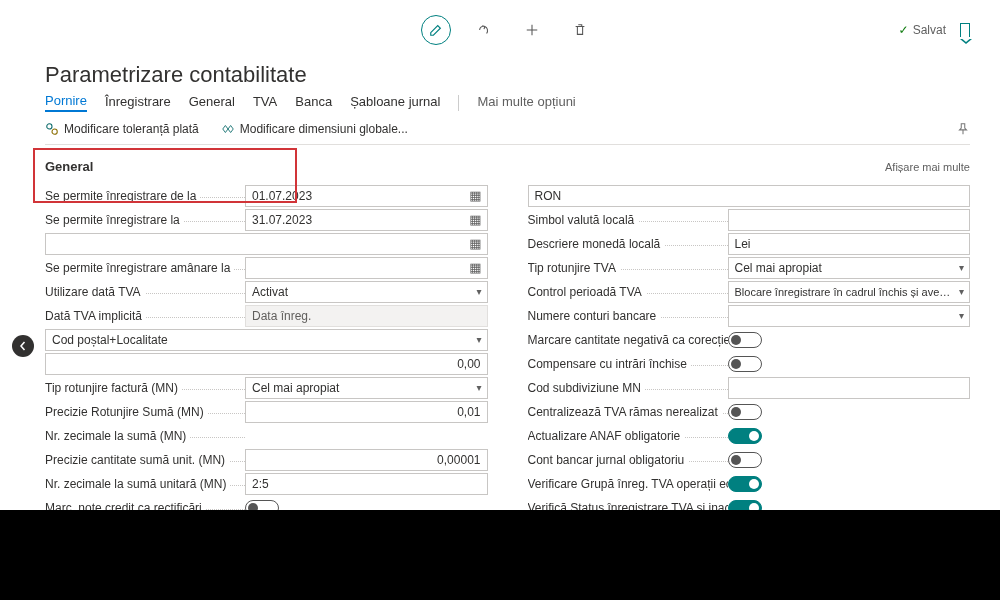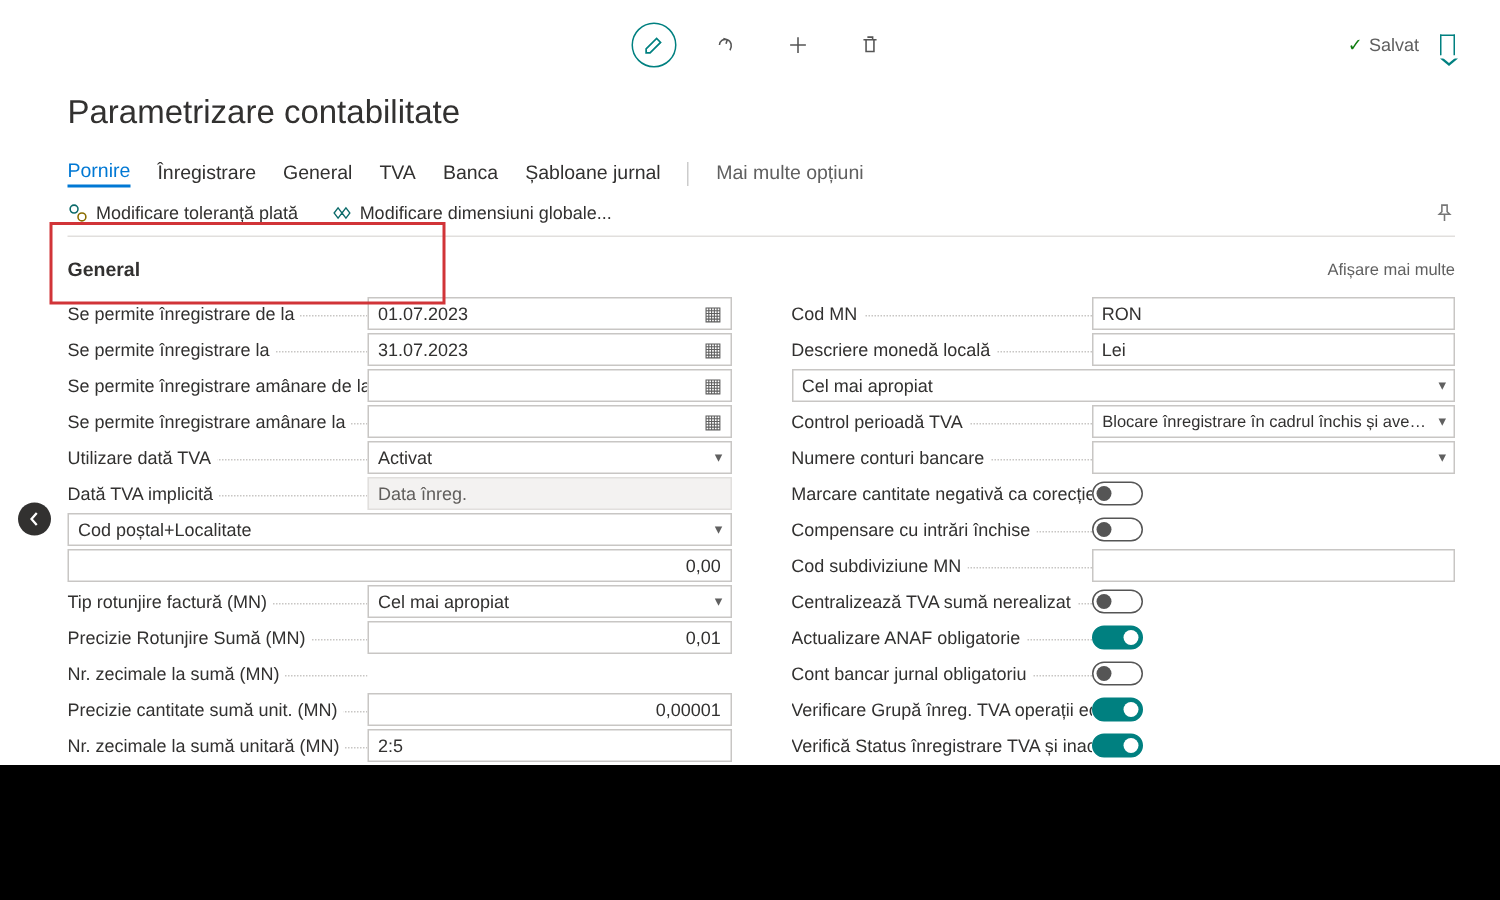--- a/index.html
+++ b/index.html
@@ -8,21 +8,21 @@
   .topbar { display: flex; align-items: center; height: 40px; position: relative; }
   .topbar-center { position: absolute; left: 50%; transform: translateX(-50%); display: flex; gap: 18px; align-items: center; }
   .iconbtn { width: 30px; height: 30px; display: flex; align-items: center; justify-content: center; border-radius: 50%; color: #555; font-size: 14px; cursor: pointer; }
   .iconbtn.primary { border: 1px solid #008080; color: #008080; }
   .topbar-right { margin-left: auto; display: flex; align-items: center; gap: 14px; color: #606060; }
   .saved { display: flex; align-items: center; gap: 4px; font-size: 12px; }
   .bookmark { width: 10px; height: 14px; border: 1.5px solid #008080; border-bottom: none; position: relative; }
   .bookmark::after { content: ""; position: absolute; bottom: -5px; left: -1.5px; width: 0; height: 0; border-left: 6.5px solid transparent; border-right: 6.5px solid transparent; border-top: 5px solid #fff; }
   .bookmark::before { content: ""; position: absolute; bottom: -6.5px; left: -1.5px; width: 0; height: 0; border-left: 6.5px solid transparent; border-right: 6.5px solid transparent; border-top: 5px solid #008080; }
   h1.title { font-size: 22px; font-weight: 400; color: #323130; margin-top: 12px; }
-  .tabs { display: flex; align-items: center; gap: 18px; margin-top: 18px; border-bottom: none; font-size: 13px; }
+  .tabs { display: flex; align-items: center; gap: 18px; margin-top: 5px; border-bottom: none; font-size: 13px; }
   .tab { color: #323130; cursor: pointer; padding-bottom: 2px; }
   .tab.active { color: #0078d4; border-bottom: 2px solid #0078d4; }
   .tabs .sep { width: 1px; height: 16px; background: #ccc; }
   .more { color: #606060; }
   .action-row { display: flex; gap: 22px; align-items: center; margin-top: 10px; font-size: 12px; color: #323130; padding-bottom: 6px; position: relative; }
   .action-row .pin { position: absolute; right: 0; color: #888; font-size: 14px; cursor: pointer; }
   .action-item { display: flex; align-items: center; gap: 5px; cursor: pointer; }
   .action-icon { width: 14px; height: 14px; display: inline-flex; align-items: center; justify-content: center; }
   hr.sep-line { border: none; border-top: 1px solid #e1dfdd; margin-top: 2px; }
   .section-head { display: flex; align-items: center; justify-content: space-between; margin-top: 14px; }
@@ -153,21 +153,20 @@
 
       <div class="row">
         <div class="label"><span>Se permite înregistrare la</span></div>
         <div class="field date-wrap">
           <input class="input" value="31.07.2023" style="">
           <span class="cal">▦</span>
         </div>
       </div>
 
       <div class="row">
-        <div class="label"><span>Se permite înregistrare amânare de la</span></div>
         <div class="field date-wrap">
           <input class="input" value="" style="">
           <span class="cal">▦</span>
         </div>
       </div>
 
       <div class="row">
         <div class="label"><span>Se permite înregistrare amânare la</span></div>
         <div class="field date-wrap">
           <input class="input" value="" style="">
@@ -235,31 +234,35 @@
               <div class="knob"></div>
             </div>
           </div>
       </div>
 
     </div>
 
     <div class="col">
 
       <div class="row">
-        <div class="label"><span>Cod MN</span></div>
         <div class="field"><input class="input" value="RON" style=""></div>
       </div>
 
+      <div class="row">
+        <div class="label"><span>Simbol valută locală</span></div>
+        <div class="field"><input class="input" value="" style=""></div>
+      </div>
 
       <div class="row">
         <div class="label"><span>Descriere monedă locală</span></div>
         <div class="field"><input class="input" value="Lei" style=""></div>
       </div>
 
       <div class="row">
+        <div class="label"><span>Tip rotunjire TVA</span></div>
         <div class="field select-wrap">
           <input class="input select" readonly="" value="Cel mai apropiat" style="">
           <span class="chev">▾</span>
         </div>
       </div>
 
       <div class="row">
         <div class="label"><span>Control perioadă TVA</span></div>
         <div class="field select-wrap">
           <input class="input select long" readonly="" value="Blocare înregistrare în cadrul închis și avertizează pentru peri" style="">
@@ -292,21 +295,21 @@
             </div>
           </div>
       </div>
 
       <div class="row">
         <div class="label"><span>Cod subdiviziune MN</span></div>
         <div class="field"><input class="input" value="" style=""></div>
       </div>
 
       <div class="row">
-        <div class="label"><span>Centralizează TVA sumă nerealizat</span></div>
+        <div class="label"><span>Centralizează TVA rămas nerealizat</span></div>
         <div class="field">
             <div class="toggle">
               <div class="knob"></div>
             </div>
           </div>
       </div>
 
       <div class="row">
         <div class="label"><span>Actualizare ANAF obligatorie</span></div>
         <div class="field">

